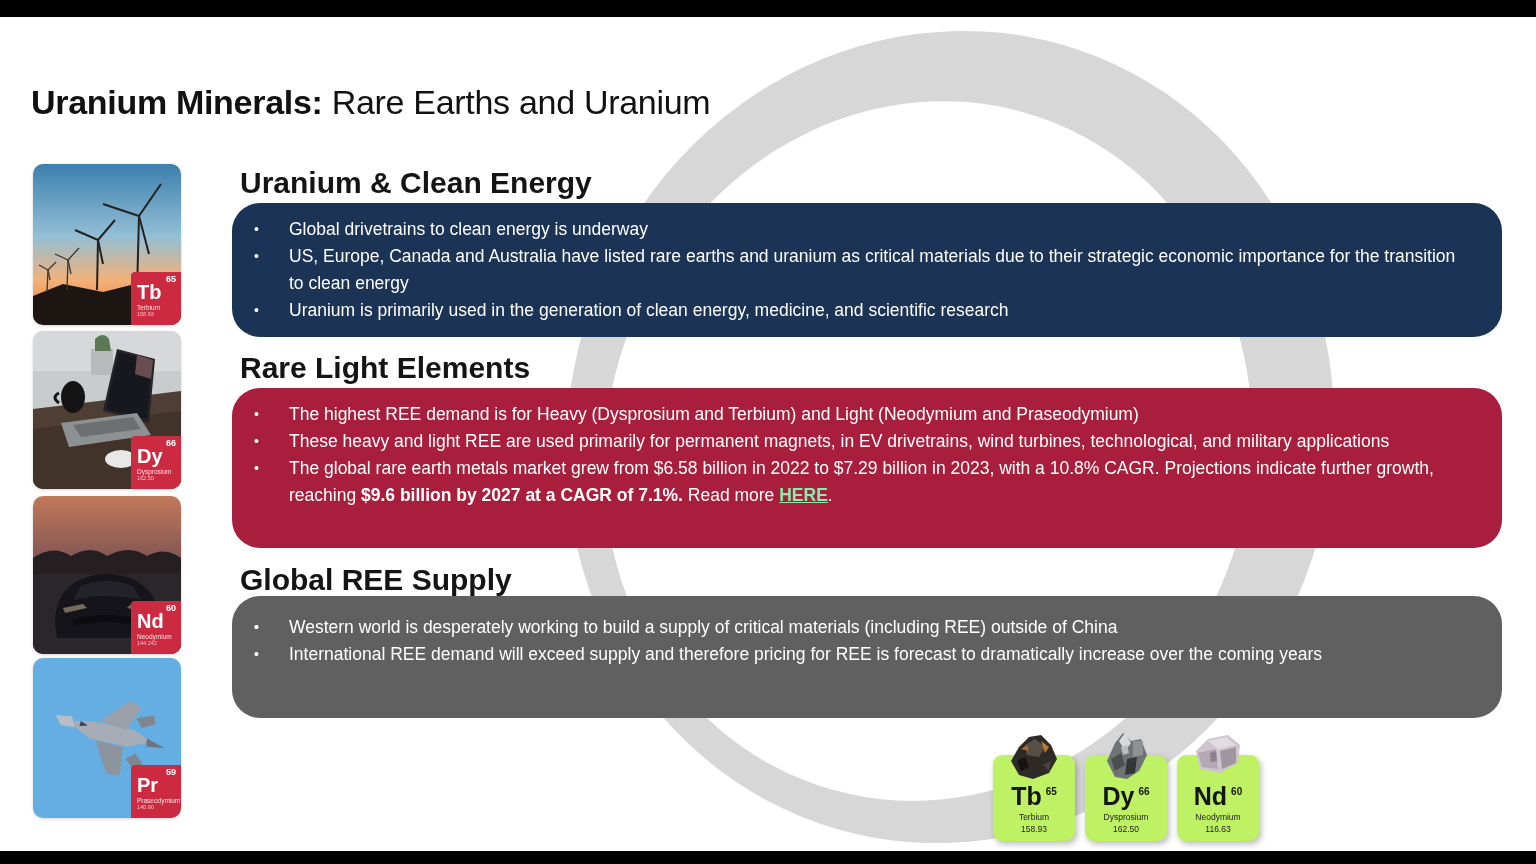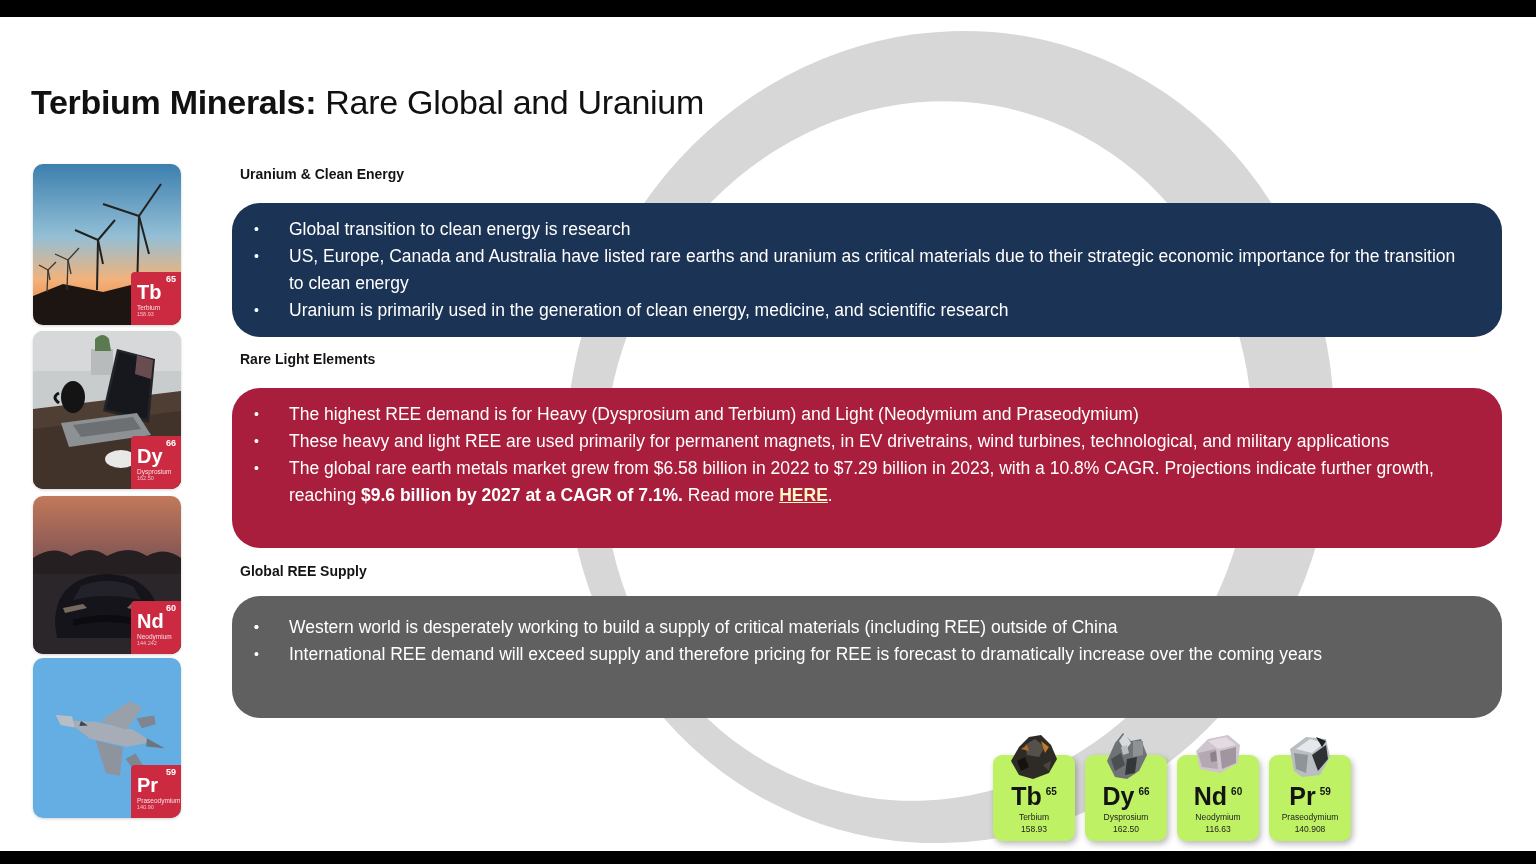--- a/index.html
+++ b/index.html
@@ -21,28 +21,28 @@
           z-index:3; box-shadow:0 1px 3px rgba(0,0,0,.18); }
   .card svg.scene { display:block; width:100%; height:100%; }
   .badge { position:absolute; right:0; bottom:0; width:50px; height:53px;
            color:#fff; padding:3px 5px 2px 6px; border-radius:4px 0 8px 0; }
   .badge .num { position:absolute; top:2px; right:5px; font-size:9px; font-weight:700; }
   .badge .sym { font-size:20px; font-weight:700; line-height:22px; margin-top:6px; }
   .badge .nm  { font-size:6.5px; opacity:.85; margin-top:1px; }
   .badge .ms  { font-size:5.5px; opacity:.7; }
 
   
-  .sec-h { position:absolute; left:240px; font-size:14px; font-weight:700; color:#141414;
+  .sec-h { position:absolute; left:240px; font-size:30px; font-weight:700; color:#141414;
            z-index:3; white-space:nowrap; }
   .box { position:absolute; left:232px; width:1270px; border-radius:28px; z-index:2;
          color:#fff; padding:13px 34px 10px 0; }
   .bullet { position:relative; padding-left:57px; font-size:17.5px; line-height:27px; }
   .bullet .dot { position:absolute; left:22px; top:0; font-size:14px; }
   .bullet .bold { font-weight:700; }
-  .bullet a.here { color:#fef9c3; font-weight:700; text-decoration:underline; }
+  .bullet a.here { color:#86efac; font-weight:700; text-decoration:underline; }
 
   
   .tile { position:absolute; top:738px; width:82px; height:86px; background:#bef264;
           border-radius:9px; z-index:3; box-shadow:2px 3px 6px rgba(0,0,0,.28);
           text-align:center; padding-top:24px; }
   .tile .mineral { position:absolute; left:50%; top:-24px; transform:translateX(-50%); }
   .tile .symrow { font-size:25px; font-weight:700; color:#141414; line-height:26px; }
   .tile .symrow .tnum { font-size:10px; font-weight:700; vertical-align:10px; margin-left:4px; }
   .tile .tname { font-size:8.5px; color:#222; margin-top:3px; }
   .tile .tmass { font-size:8.5px; color:#222; margin-top:2px; }
@@ -53,21 +53,21 @@
 <body>
 
 <div class="slide">
 
   <svg class="swoosh" viewBox="0 0 1536 834">
     <ellipse cx="950" cy="420" rx="382" ry="408" fill="#d7d7d7" transform="rotate(16 950 420)"></ellipse>
     <ellipse cx="928" cy="434" rx="322" ry="352" fill="#ffffff" transform="rotate(16 928 434)"></ellipse>
   </svg>
 
   <div class="title">
-    <span class="b">Terbium Minerals:</span><span> Rare Global and Uranium</span>
+    <span class="b">Uranium Minerals:</span><span> Rare Earths and Uranium</span>
   </div>
 
   <div class="card" style="top:147px;height:161px;">
     <svg class="scene" viewBox="0 0 148 161" preserveAspectRatio="none">
       <defs>
           <linearGradient id="sky1" x1="0" y1="0" x2="0" y2="1">
         <stop offset="0" stop-color="#3c7fae"></stop>
             <stop offset="0.45" stop-color="#93bfd6"></stop>
         <stop offset="0.72" stop-color="#f2b27a"></stop>
             <stop offset="0.9" stop-color="#ec8a4c"></stop>
@@ -172,21 +172,21 @@
     <div class="badge" style="background:#cb2a41;">
       <span class="num">59</span>
       <div class="sym">Pr</div>
       <div class="nm">Praseodymium</div>
       <div class="ms">140.90</div>
     </div>
   </div>
 
   <div class="sec-h" style="top:149px;">Uranium &amp; Clean Energy</div>
   <div class="box" style="top:186px;height:134px;background:#1b3355;">
-    <div class="bullet"><span class="dot">•</span><span>Global transition to clean energy is research</span></div>
+    <div class="bullet"><span class="dot">•</span><span>Global drivetrains to clean energy is underway</span></div>
     <div class="bullet"><span class="dot">•</span><span>US, Europe, Canada and Australia have listed rare earths and uranium as critical materials due to their strategic economic importance for the transition to clean energy</span></div>
     <div class="bullet"><span class="dot">•</span><span>Uranium is primarily used in the generation of clean energy, medicine, and scientific research</span></div>
   </div>
 
   <div class="sec-h" style="top:334px;">Rare Light Elements</div>
   <div class="box" style="top:371px;height:160px;background:#a81e3c;">
     <div class="bullet"><span class="dot">•</span><span>The highest REE demand is for Heavy (Dysprosium and Terbium) and Light (Neodymium and Praseodymium)</span></div>
     <div class="bullet"><span class="dot">•</span><span>These heavy and light REE are used primarily for permanent magnets, in EV drivetrains, wind turbines, technological, and military applications</span></div>
     <div class="bullet"><span class="dot">•</span><span><span>The global rare earth metals market grew from $6.58 billion in 2022 to $7.29 billion in 2023, with a 10.8% CAGR. Projections indicate further growth, reaching </span><span class="bold">$9.6 billion by 2027 at a CAGR of 7.1%.</span><span> Read more </span><a class="here" href="#">HERE</a><span>.</span></span></div>
   </div>
@@ -232,29 +232,17 @@
       <path d="M18,10 L36,6 L46,14 L28,18 Z" fill="#e3dbe2"></path>
       <path d="M8,22 L26,18 L28,38 L12,36 Z" fill="#b4a8b2"></path>
       <path d="M30,20 L46,16 L46,32 L32,38 Z" fill="#a195a0"></path>
       <path d="M20,22 L26,20 L27,30 L21,31 Z" fill="#8d818c"></path>
     </svg>
     <div class="symrow"><span>Nd</span><span class="tnum">60</span></div>
     <div class="tname">Neodymium</div>
     <div class="tmass">116.63</div>
   </div>
 
-  <div class="tile" style="left:1269px;">
-    <svg class="mineral" width="56" height="48" viewBox="0 0 56 48">
-      <path d="M12,40 L8,18 L24,6 L44,8 L48,26 L38,44 L20,46 Z" fill="#babec2"></path>
-      <path d="M14,18 L28,8 L42,12 L30,22 Z" fill="#e6e9ec"></path>
-      <path d="M30,24 L44,14 L46,28 L36,40 Z" fill="#2e3134"></path>
-      <path d="M12,22 L26,24 L24,42 L14,38 Z" fill="#8f9498"></path>
-      <path d="M34,6 L44,10 L40,16 Z" fill="#1d2023"></path>
-    </svg>
-    <div class="symrow"><span>Pr</span><span class="tnum">59</span></div>
-    <div class="tname">Praseodymium</div>
-    <div class="tmass">140.908</div>
-  </div>
 
 
 </div>
 
 <div class="bar-bottom"></div>
 
 </body></html>

